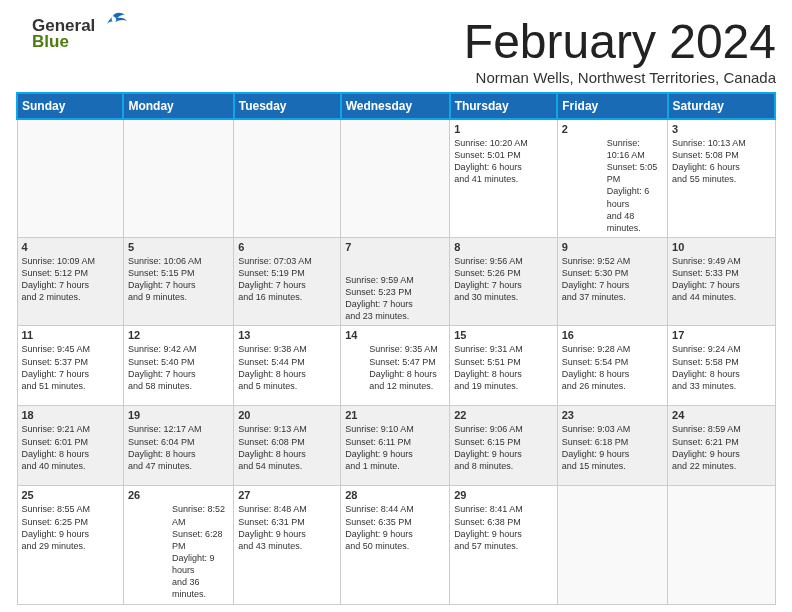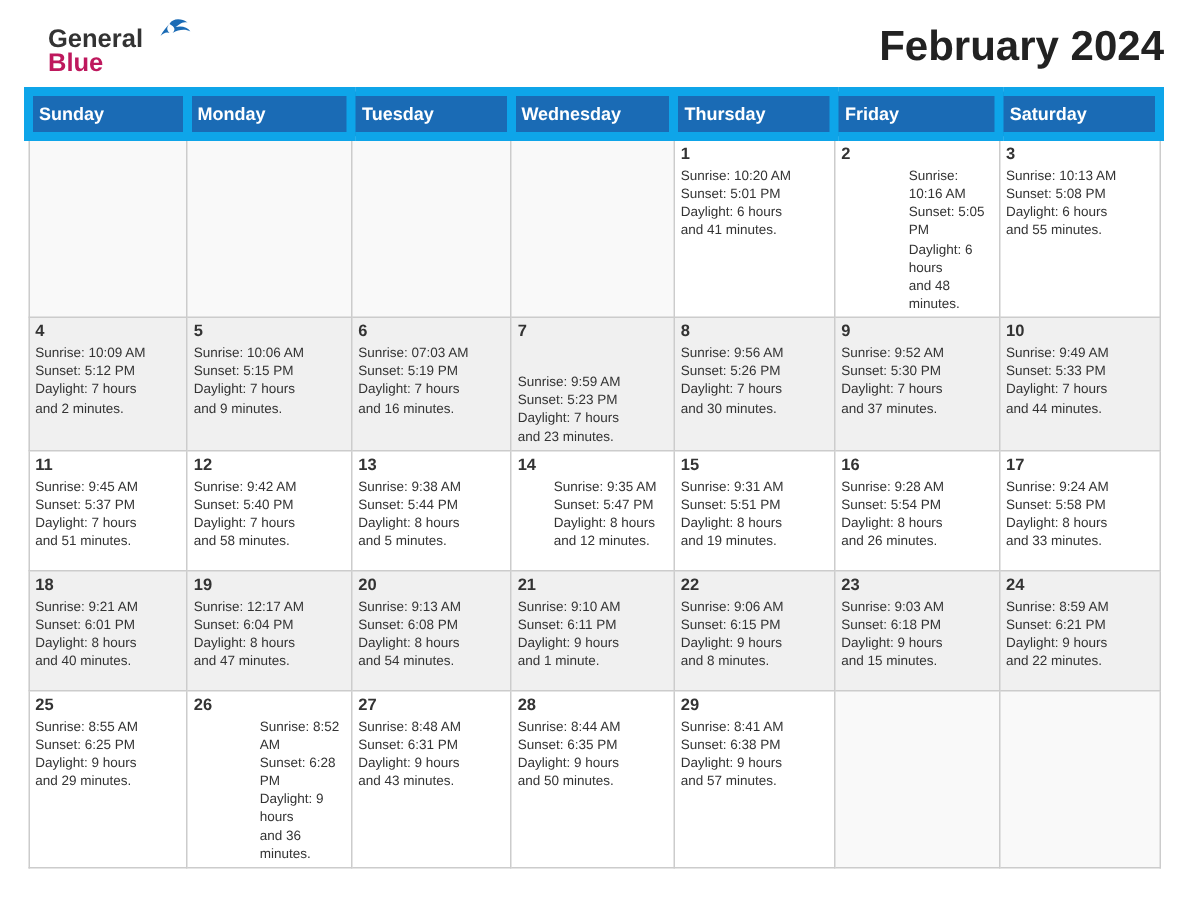--- a/index.html
+++ b/index.html
@@ -19,43 +19,43 @@
     }
     .logo {
       display: flex;
       flex-direction: column;
       align-items: flex-start;
     }
     .title-block {
       text-align: right;
     }
     .month-title {
-      font-size: 28px;
-      font-weight: bold;
+      font-size: 48px;
+      font-weight: normal;
       color: #222;
       line-height: 1.1;
     }
     .location-title {
       font-size: 15px;
       color: #333;
       font-weight: normal;
     }
     .calendar {
       width: 100%;
       border-collapse: collapse;
       margin-top: 6px;
     }
     .calendar th {
       background: #1a6bb5;
       color: #fff;
       font-size: 12px;
       font-weight: bold;
       padding: 5px 4px;
       text-align: left;
-      border: 6px solid #0ea5e9;
+      border: 2px solid #0ea5e9;
     }
     .calendar td {
       vertical-align: top;
       border: 1px solid #ccc;
       padding: 3px 4px;
       font-size: 9.5px;
       color: #333;
       width: 113px;
       height: 80px;
     }
@@ -88,24 +88,25 @@
 
 <div class="header-top">
   <div class="logo">
     <div style="display:flex; align-items:center; gap:2px;">
       <span style="font-size:17px; font-weight:bold; color:#333;">General</span>
       <svg width="28" height="20" viewBox="0 0 28 20" style="margin-left:2px; margin-top:-8px;">
         <path d="M14 4 C16 0, 22 0, 26 3 C22 2, 20 5, 18 6 C22 5, 26 6, 28 9 C24 7, 20 8, 16 10 C18 8, 18 6, 14 4Z" fill="#1a6bb5"></path>
         <path d="M14 4 C12 6, 10 8, 8 12 C10 10, 12 9, 14 10 C12 8, 12 6, 14 4Z" fill="#1a6bb5"></path>
       </svg>
     </div>
-    <span style="font-size:17px; font-weight:bold; color:#be185d; margin-top:-4px;">Blue</span>
+    <span style="font-size:17px; font-weight:bold; color:#4d7c0f; margin-top:-4px;">Blue</span>
   </div>
   <div class="title-block">
     <div class="month-title">February 2024</div>
+    <div class="location-title">Norman Wells, Northwest Territories, Canada</div>
   </div>
 </div>
 
 <table class="calendar">
   <thead>
     <tr>
     <th>Sunday</th>
         <th>Monday</th>
         <th>Tuesday</th>
         <th>Wednesday</th>

